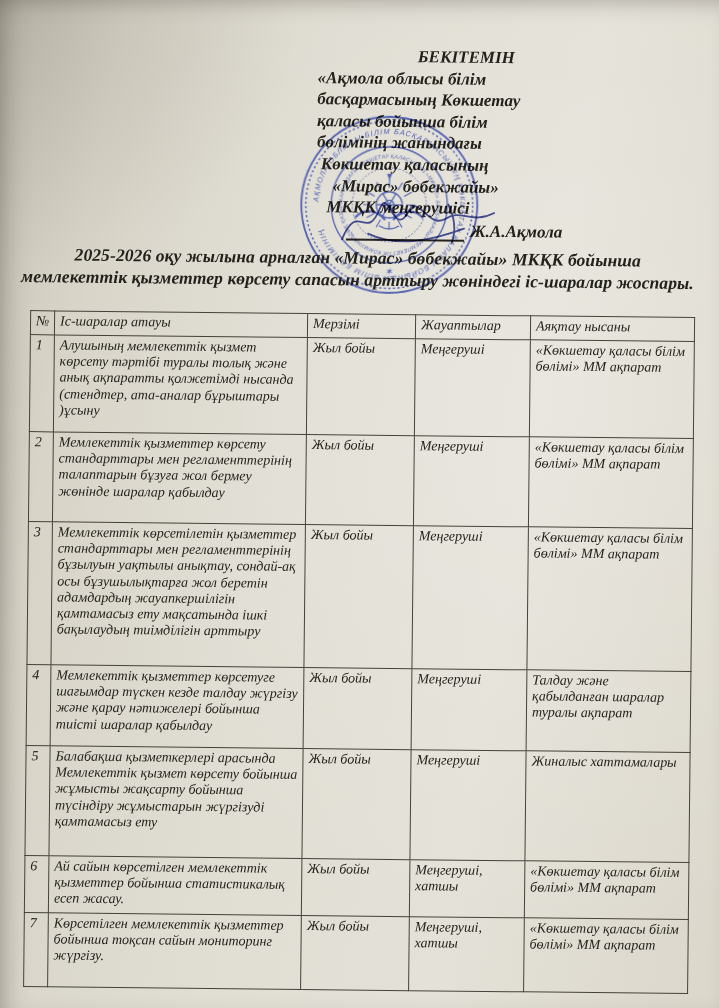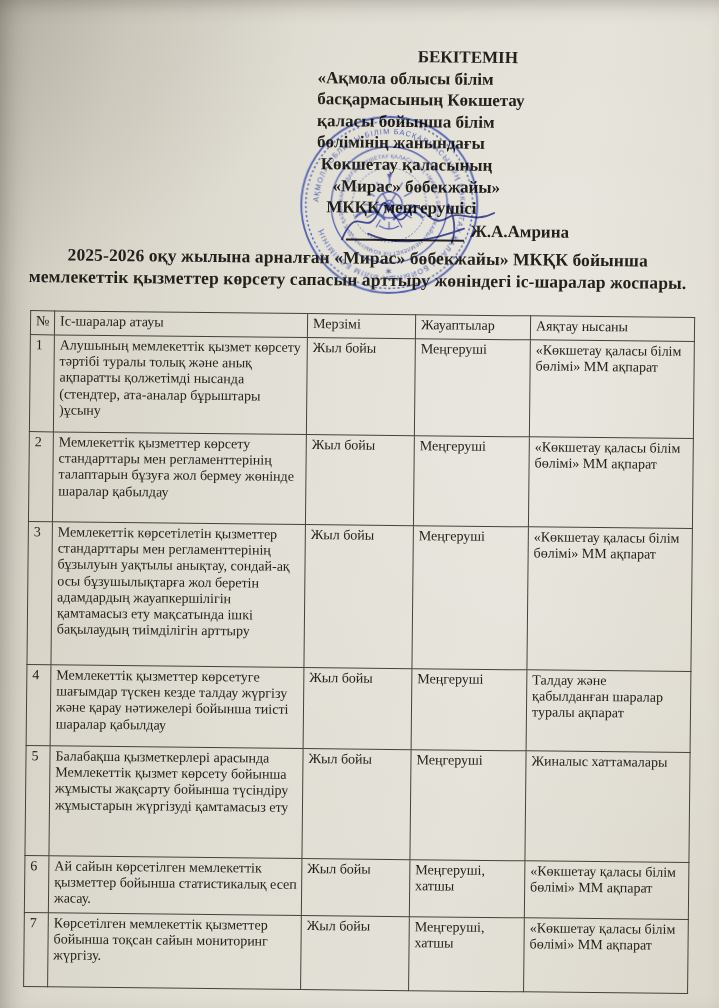--- a/index.html
+++ b/index.html
@@ -9,20 +9,21 @@
     background:#d6d2c6;
   }
   .page{
     position:relative;width:719px;height:1008px;
     background:
       radial-gradient(120% 90% at 78% 40%, rgba(255,255,255,.20), rgba(255,255,255,0) 60%),
       radial-gradient(60% 40% at 0% 0%, rgba(90,85,70,.18), rgba(90,85,70,0) 70%),
       linear-gradient(100deg,#c8c4b7 0%, #d8d4c8 14%, #e0ddd3 40%, #e4e1d8 68%, #dbd7cb 100%);
     box-shadow:inset 20px 0 26px -16px rgba(60,55,45,.35), inset 0 16px 22px -14px rgba(60,55,45,.28);
     color:#23211c;
+    font-style:italic;
   }
   .tilt{position:absolute;left:0;top:0;width:719px;height:1008px;transform:rotate(.6deg);transform-origin:20px 40px;}
 
   
   .approval{position:absolute;left:318px;top:42px;width:330px;font-weight:bold;font-size:17px;line-height:21.6px;}
   .approval .heading{padding-left:100px;}
   .approval .ln5{padding-left:4px;}
   .approval .ln6{padding-left:16px;}
   .approval .ln7{padding-left:10px;}
   .sig-row{display:flex;align-items:flex-end;padding-left:30px;margin-top:1px;}
@@ -72,21 +73,21 @@
       <div class="heading">БЕКІТЕМІН</div>
       <div class="ln0">«Ақмола облысы білім</div>
       <div class="ln1">басқармасының Көкшетау</div>
       <div class="ln2">қаласы бойынша білім</div>
       <div class="ln3">бөлімінің жанындағы</div>
       <div class="ln4 ln5">Көкшетау қаласының</div>
       <div class="ln5 ln6">«Мирас» бөбекжайы»</div>
       <div class="ln6 ln7">МКҚК меңгерушісі</div>
       <div class="sig-row">
         <span class="sig-underline"></span>
-        <span>Ж.А.Амрина</span>
+        <span>Ж.А.Ақмола</span>
       </div>
     </div>
 
     <div class="stamp">
       <svg viewBox="-95 -95 190 190">
         <g fill="none" stroke="currentColor">
           <circle r="88" stroke-width="1.8"></circle>
           <circle r="83.5" stroke-width="1.4" stroke-dasharray="2.2 2.4"></circle>
           <circle r="58" stroke-width="1.3"></circle>
           <circle r="37" stroke-width="1" stroke-dasharray="1.6 2"></circle>

